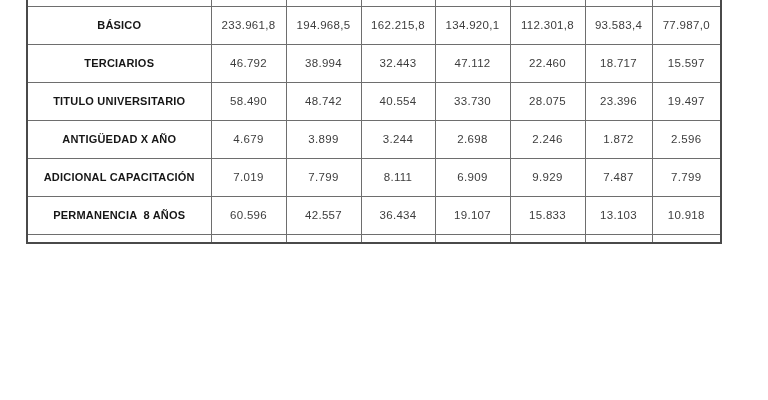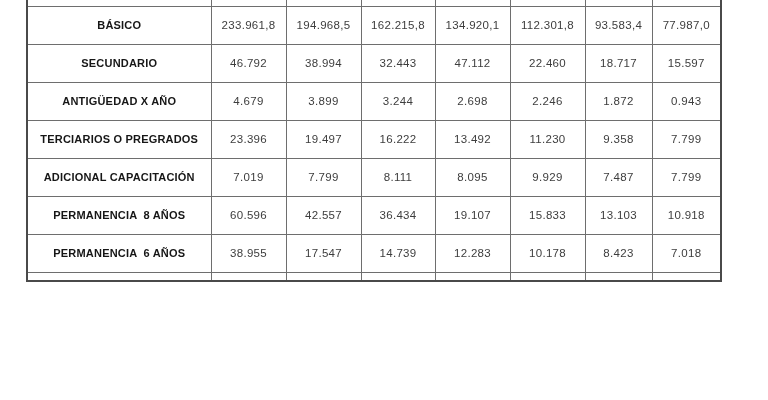--- a/index.html
+++ b/index.html
@@ -77,78 +77,68 @@
             <td class="label">BÁSICO</td>
             <td class="num">233.961,8</td>
             <td class="num">194.968,5</td>
             <td class="num">162.215,8</td>
             <td class="num">134.920,1</td>
             <td class="num">112.301,8</td>
             <td class="num">93.583,4</td>
             <td class="num">77.987,0</td>
           </tr>
           <tr class="row">
-            <td class="label">SECUNDARIO</td>
+            <td class="label">TERCIARIOS</td>
             <td class="num">46.792</td>
             <td class="num">38.994</td>
             <td class="num">32.443</td>
             <td class="num">47.112</td>
             <td class="num">22.460</td>
             <td class="num">18.717</td>
             <td class="num">15.597</td>
           </tr>
           <tr class="row">
+            <td class="label">TITULO UNIVERSITARIO</td>
+            <td class="num">58.490</td>
+            <td class="num">48.742</td>
+            <td class="num">40.554</td>
+            <td class="num">33.730</td>
+            <td class="num">28.075</td>
+            <td class="num">23.396</td>
+            <td class="num">19.497</td>
+          </tr>
+          <tr class="row">
             <td class="label">ANTIGÜEDAD X AÑO</td>
             <td class="num">4.679</td>
             <td class="num">3.899</td>
             <td class="num">3.244</td>
             <td class="num">2.698</td>
             <td class="num">2.246</td>
             <td class="num">1.872</td>
-            <td class="num">0.943</td>
-          </tr>
-          <tr class="row">
-            <td class="label">TERCIARIOS O PREGRADOS</td>
-            <td class="num">23.396</td>
-            <td class="num">19.497</td>
-            <td class="num">16.222</td>
-            <td class="num">13.492</td>
-            <td class="num">11.230</td>
-            <td class="num">9.358</td>
-            <td class="num">7.799</td>
+            <td class="num">2.596</td>
           </tr>
           <tr class="row">
             <td class="label">ADICIONAL CAPACITACIÓN</td>
             <td class="num">7.019</td>
             <td class="num">7.799</td>
             <td class="num">8.111</td>
-            <td class="num">8.095</td>
+            <td class="num">6.909</td>
             <td class="num">9.929</td>
             <td class="num">7.487</td>
             <td class="num">7.799</td>
           </tr>
           <tr class="row">
             <td class="label">PERMANENCIA  8 AÑOS</td>
             <td class="num">60.596</td>
             <td class="num">42.557</td>
             <td class="num">36.434</td>
             <td class="num">19.107</td>
             <td class="num">15.833</td>
             <td class="num">13.103</td>
             <td class="num">10.918</td>
-          </tr>
-          <tr class="row">
-            <td class="label">PERMANENCIA  6 AÑOS</td>
-            <td class="num">38.955</td>
-            <td class="num">17.547</td>
-            <td class="num">14.739</td>
-            <td class="num">12.283</td>
-            <td class="num">10.178</td>
-            <td class="num">8.423</td>
-            <td class="num">7.018</td>
           </tr>
           <tr class="partial-bottom">
           <td></td>
           <td></td>
           <td></td>
           <td></td>
           <td></td>
           <td></td>
           <td></td>
           <td></td>

